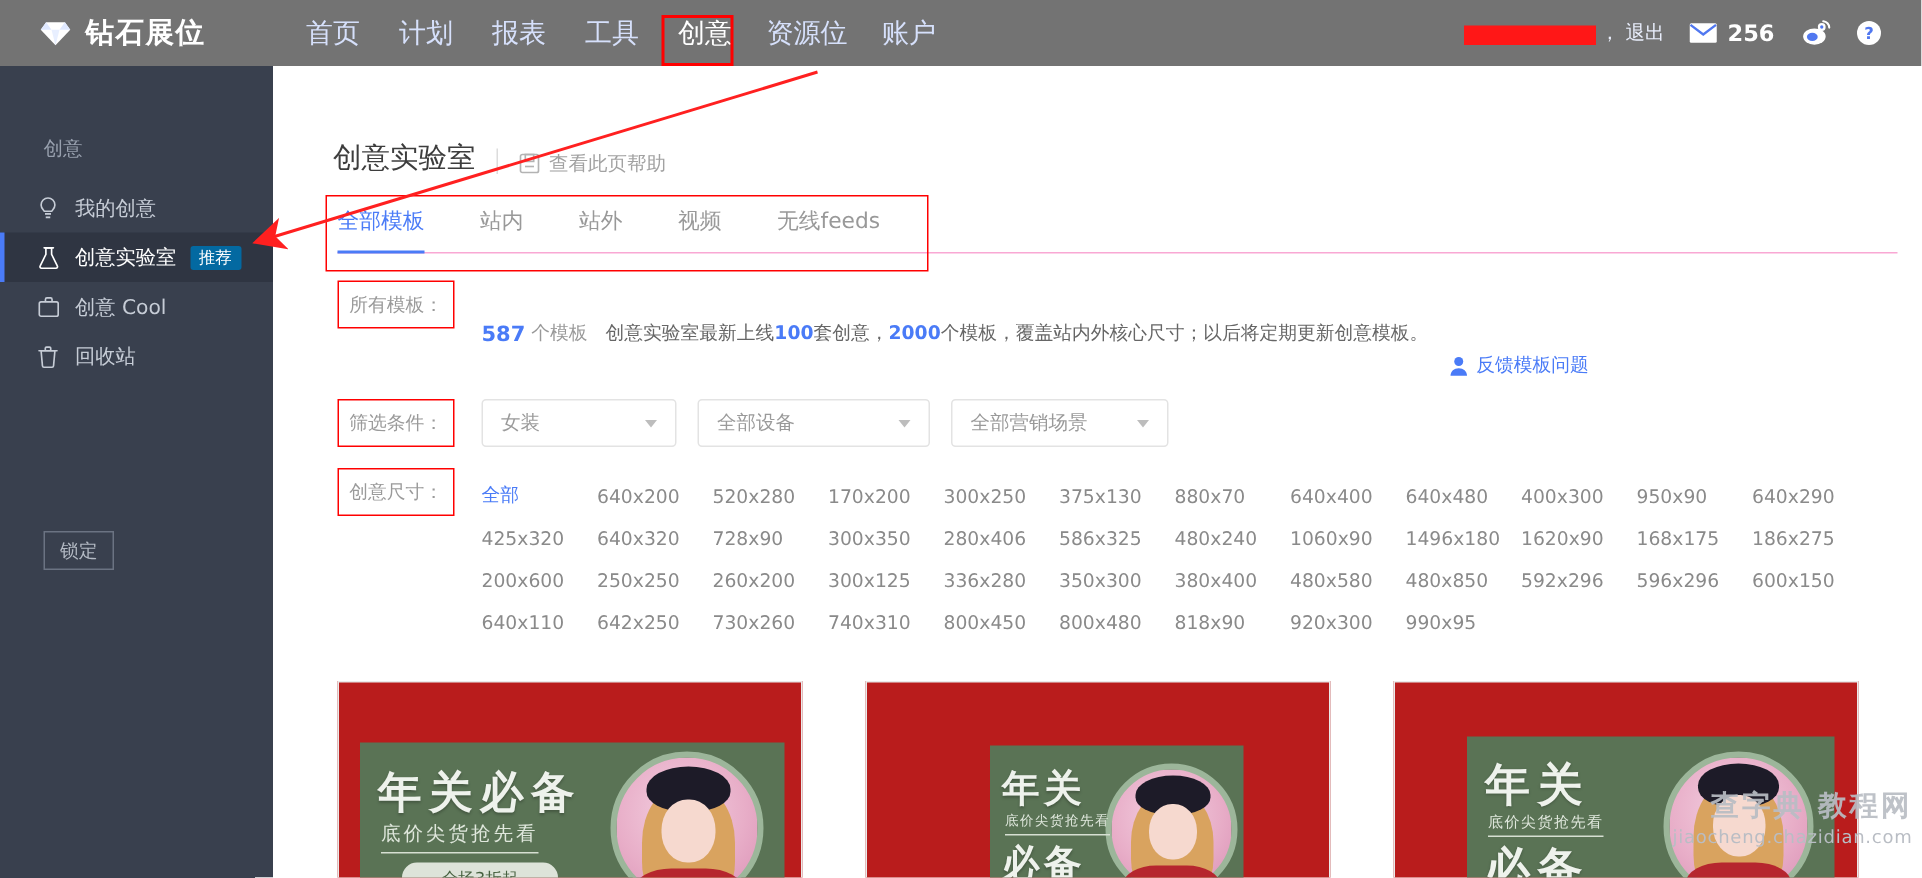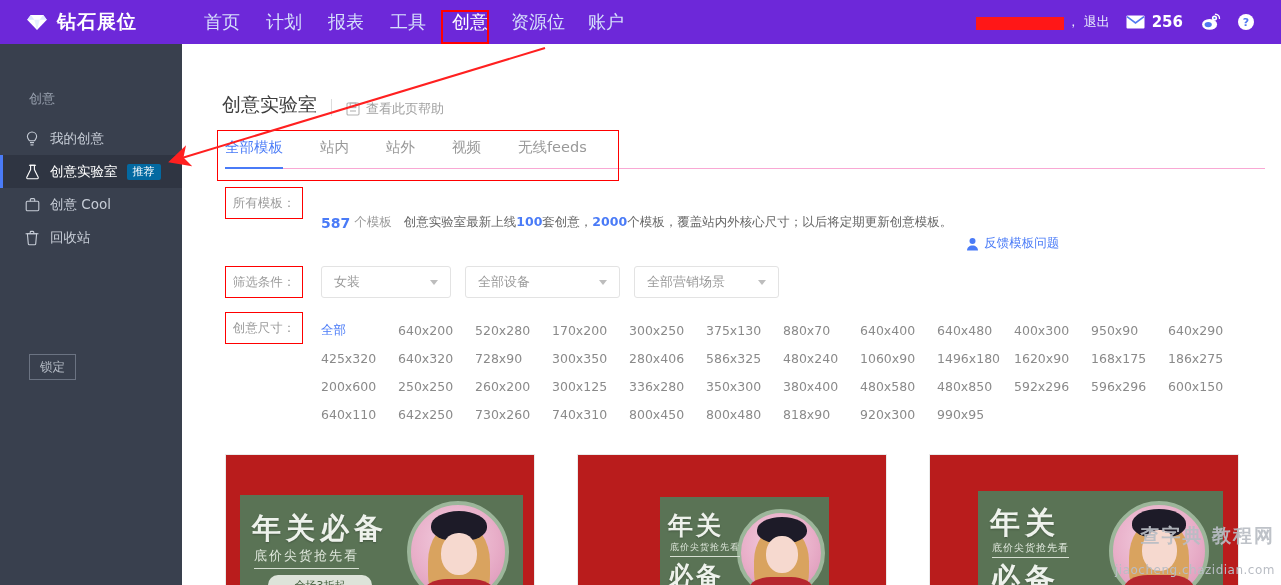--- a/index.html
+++ b/index.html
@@ -6,21 +6,21 @@
   html, body {
     width: 1281px; height: 585px;
     font-family: "DejaVu Sans", "Liberation Sans", sans-serif;
     background: #fff; overflow: hidden;
   }
   .app { position: relative; width: 1281px; height: 585px; }
 
   
   .topnav {
     position: absolute; left: 0; top: 0; width: 1281px; height: 44px;
-    background: #6d28d9; display: flex; align-items: center;
+    background: #737373; display: flex; align-items: center;
   }
   .logo { display: flex; align-items: center; margin-left: 26px; width: 165px; }
   .logo-diamond { width: 22px; height: 17px; margin-right: 9px; }
   .logo-text { color: #fff; font-size: 19px; font-weight: bold; letter-spacing: 1px; }
   .navitems { display: flex; align-items: center; height: 44px; }
   .navitem {
     color: #d6e0fb; font-size: 18px; padding: 0 10px; height: 36px;
     display: flex; align-items: center; justify-content: center;
     min-width: 62px; cursor: pointer;
   }
@@ -153,25 +153,25 @@
   .fig-hair { position: absolute; background: #d9a35f; border-radius: 45% 45% 40% 40%; }
   .fig-face { position: absolute; background: #f6d9cf; border-radius: 48%; }
   .fig-body { position: absolute; background: #b6262e; border-radius: 34% 34% 8% 8%; }
   .fig-cuff { position: absolute; background: #f5f2ee; border-radius: 40%; }
 
   
   .arrow-svg { position: absolute; left: 0; top: 0; width: 1281px; height: 585px; pointer-events: none; }
 
   
   .watermark {
-    position: absolute; right: 6px; bottom: 8px; text-align: right;
+    position: absolute; right: 6px; bottom: 20px; text-align: right;
     pointer-events: none; user-select: none;
   }
   .wm-main { color: #b9bdc4; font-size: 19px; font-weight: bold; letter-spacing: 2px; opacity: .92; }
-  .wm-sub { color: #b9bdc4; font-size: 12px; letter-spacing: .5px; margin-top: 14px; }
+  .wm-sub { color: #b9bdc4; font-size: 12px; letter-spacing: .5px; margin-top: 1px; }
 </style>
 </head>
 <body>
 
 <div class="app">
 
   <div class="topnav">
     <div class="logo">
       <svg class="logo-diamond" viewBox="0 0 24 19">
         <path d="M5 1 L19 1 L23 6.5 L12 18 L1 6.5 Z" fill="#ffffff"></path>

